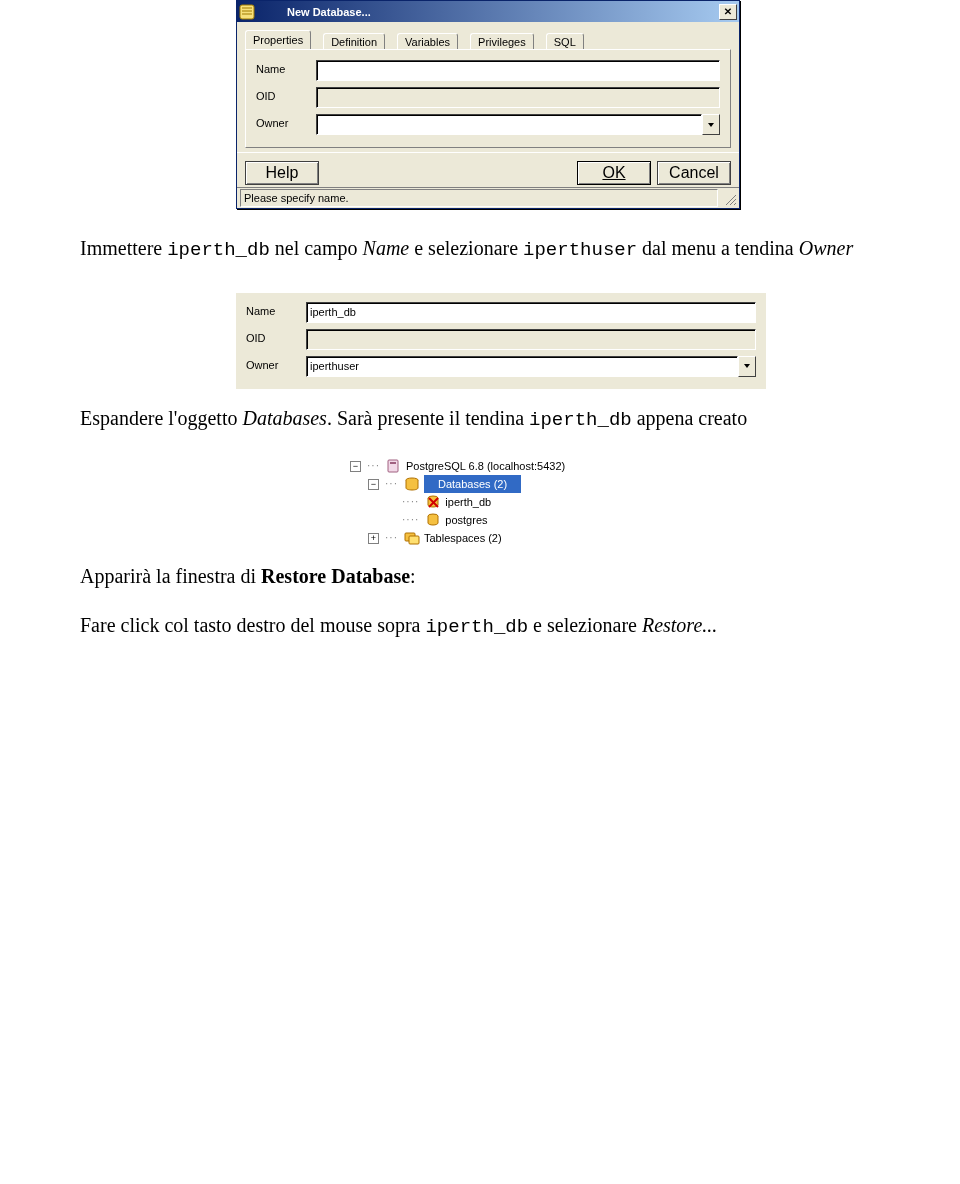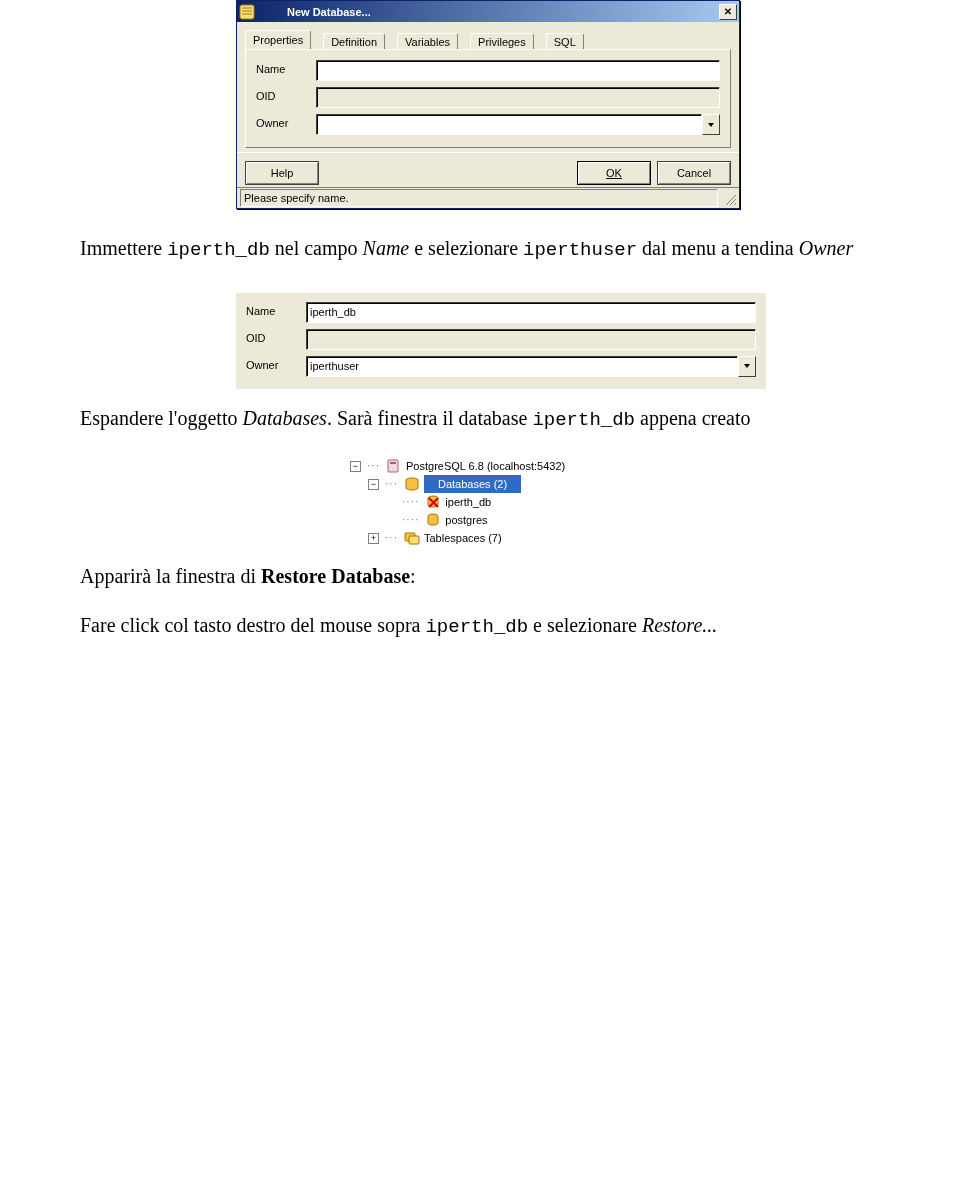--- a/index.html
+++ b/index.html
@@ -149,21 +149,21 @@
     padding:8px 8px 2px 8px;
     border-top:1px solid #fff;
   }
   .dlg-buttons .spacer { flex:1; }
   .btn {
     min-width:72px;
     height:22px;
     background:#ece9d8;
     border:1px solid #404040;
     box-shadow: inset 1px 1px 0 #fff, inset -1px -1px 0 #808080;
-    font-size:11px;
+    font-size:16px;
     display:flex;
     align-items:center;
     justify-content:center;
   }
   .btn.default { border:1px solid #000; box-shadow: inset 1px 1px 0 #fff, inset -1px -1px 0 #808080, 0 0 0 1px #000 inset; }
 
   .statusbar {
     display:flex;
     align-items:center;
     height:20px;
@@ -331,21 +331,21 @@
       <div class="combo">
         <input class="textfield" value="iperthuser" style="">
         <div class="dropbtn">
             <div class="tri"></div>
           </div>
       </div>
     </div>
   </div>
 
   <p class="prose" style="margin-top:4px">
-    <span>Espandere l'oggetto </span><em>Databases</em><span>. Sarà finestra il database </span><span class="mono">iperth_db</span><span> appena creato</span>
+    <span>Espandere l'oggetto </span><em>Databases</em><span>. Sarà presente il tendina </span><span class="mono">iperth_db</span><span> appena creato</span>
   </p>
 
   <div class="tree">
     <div class="node">
       <div class="expander">−</div>
       <span class="dots">···</span>
       <span class="icon16">
         <svg viewBox="0 0 16 16">
             <rect x="2" y="2" width="10" height="12" rx="1" fill="#f2d9e8" stroke="#a06080"></rect>
             <rect x="4" y="4" width="6" height="2" fill="#a06080"></rect>
@@ -388,21 +388,21 @@
     </div>
     <div class="node" style="padding-left:18px">
       <div class="expander">+</div>
       <span class="dots">···</span>
       <span class="icon16">
         <svg viewBox="0 0 16 16">
             <rect x="1" y="3" width="10" height="8" rx="1" fill="#f5c040" stroke="#b07000"></rect>
             <rect x="5" y="6" width="10" height="8" rx="1" fill="#ffe070" stroke="#b07000"></rect>
           </svg>
       </span>
-      <span>Tablespaces (7)</span>
+      <span>Tablespaces (2)</span>
     </div>
   </div>
 
   <p class="prose" style="margin-top:4px">
     <span>Apparirà la finestra di </span><strong>Restore Database</strong><span>:</span>
   </p>
   <p class="prose" style="margin-top:22px">
     <span>Fare click col tasto destro del mouse sopra </span><span class="mono">iperth_db</span><span> e selezionare </span><em>Restore...</em>
   </p>
 

